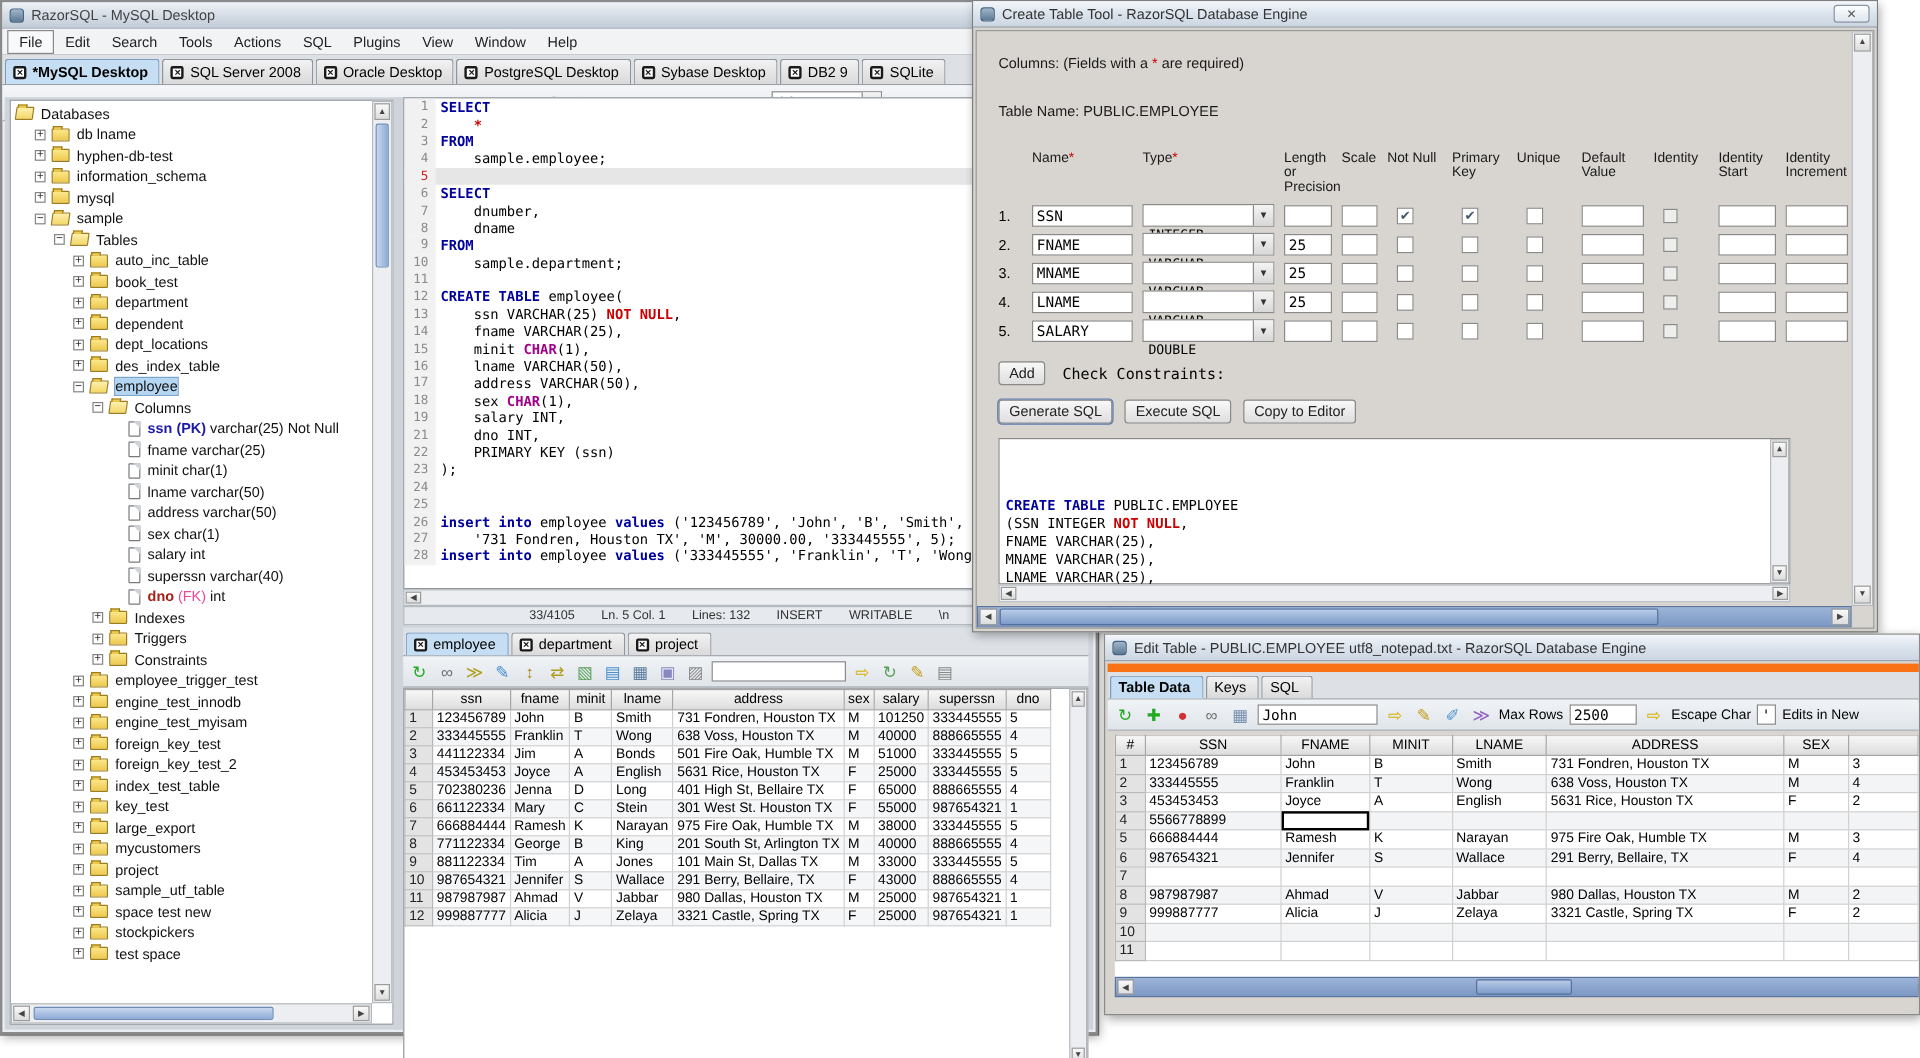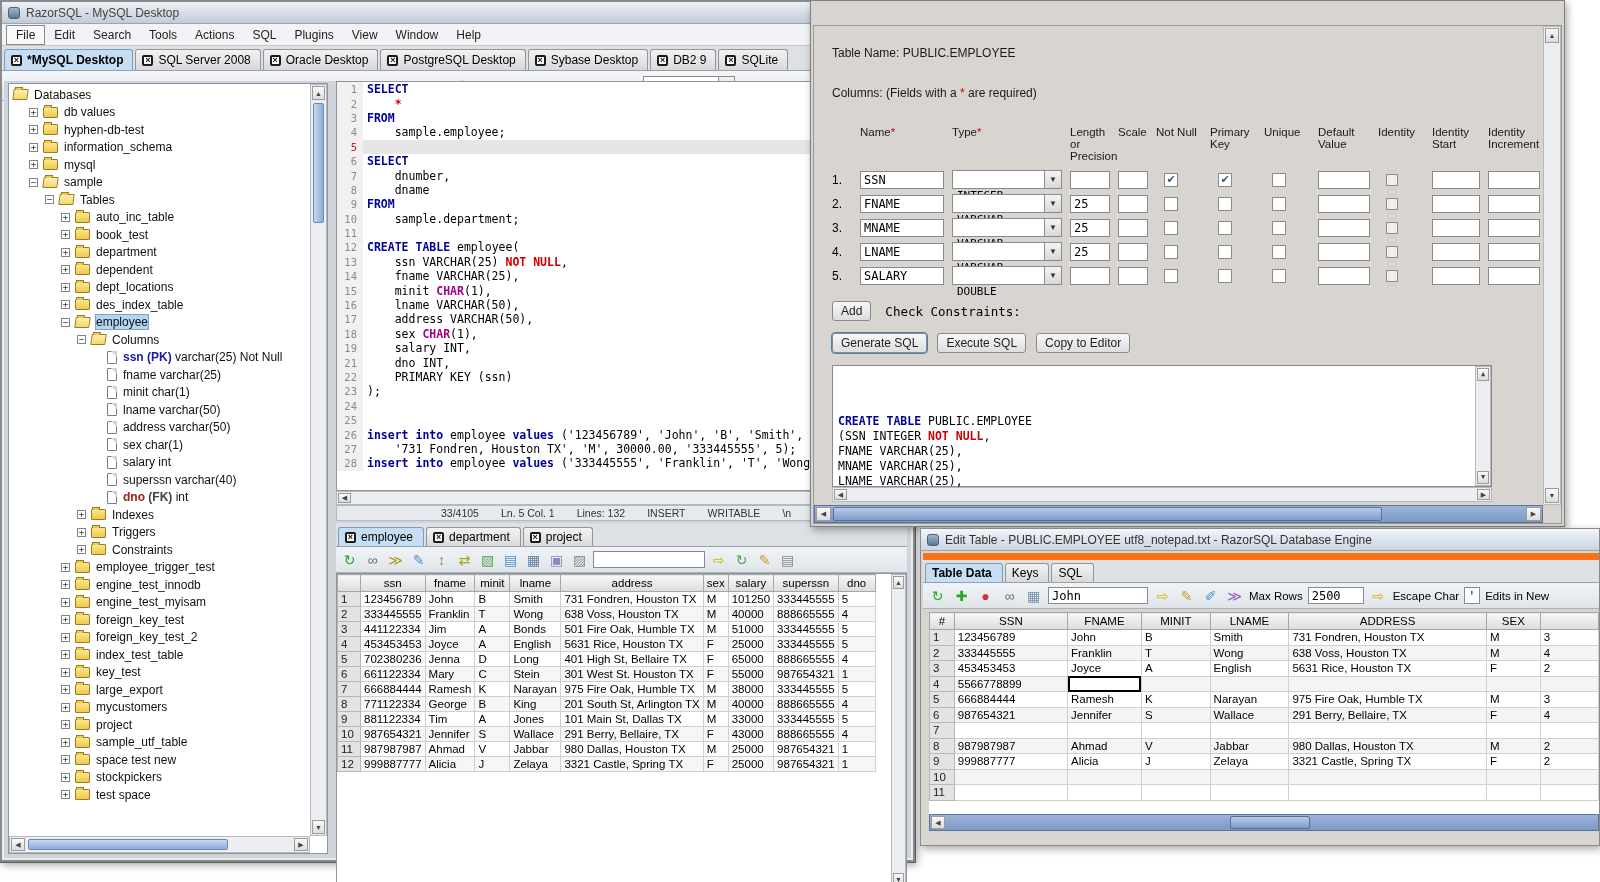--- a/index.html
+++ b/index.html
@@ -69,21 +69,21 @@
           font-size:9px; line-height:7px; margin-right:5px; color:#333; flex:0 0 auto; font-family:"DejaVu Sans Mono",monospace; }
   .tline { display:inline-block; width:14px; flex:0 0 auto; }
   .fold { width:15px; height:11px; background:linear-gradient(#fbe78a,#edc94d); border:1px solid #9c7c1e; border-radius:1px; position:relative; margin-right:6px; flex:0 0 auto; }
   .fold:before { content:""; position:absolute; left:0; top:-3px; width:6px; height:2px; background:#edc94d; border:1px solid #9c7c1e; border-bottom:none; }
   .fold.open { transform:skewX(-8deg); background:linear-gradient(#fdf0b0,#f3d766); }
   .doc { width:10px; height:13px; background:#fff; border:1px solid #7a7a7a; border-radius:1px; margin-right:6px; flex:0 0 auto; position:relative; }
   .doc:before { content:""; position:absolute; right:-1px; top:-1px; border:3px solid; border-color:#cfd4da #cfd4da transparent transparent; }
   .tlabel.sel { background:#b5d6f2; outline:1px solid #7aa6cc; }
   .seg-pk { font-weight:bold; color:#1a1aa6; }
   .seg-fk1 { font-weight:bold; color:#a52019; }
-  .seg-fk2 { font-weight:bold; color:#404040; }
+  .seg-fk2 { font-weight:normal; color:#ec4899; }
 
   
   .right-panel { position:absolute; left:332px; top:0; right:4px; bottom:0; }
   .editor { position:absolute; left:0; top:0; right:0; height:410px; background:#fff; border:1px solid #8f959d; overflow:hidden;
             font-family:"DejaVu Sans Mono", monospace; font-size:11.5px; }
   .eline { height:14.4px; display:flex; align-items:center; white-space:pre; }
   .eline.hl { background:#e6e6e6; }
   .eline .ln { width:26px; text-align:right; padding-right:6px; color:#8a8a8a; background:#f1f1f1; align-self:stretch; display:flex; align-items:center; justify-content:flex-end; font-size:10.5px; flex:0 0 auto; }
   .eline.hl .ln { color:#cc2222; }
   .eline .code { padding-left:4px; }
@@ -238,21 +238,21 @@
 
       <div class="tree-panel">
         <div id="tree">
             <div class="titem" style="padding-left: 4px;">
               <span class="fold open"></span>
               <span class="tlabel">Databases</span>
             </div>
             <div class="titem" style="padding-left: 20px;">
               <span class="texp">+</span>
               <span class="fold"></span>
-              <span class="tlabel">db values</span>
+              <span class="tlabel">db lname</span>
             </div>
             <div class="titem" style="padding-left: 20px;">
               <span class="texp">+</span>
               <span class="fold"></span>
               <span class="tlabel">hyphen-db-test</span>
             </div>
             <div class="titem" style="padding-left: 20px;">
               <span class="texp">+</span>
               <span class="fold"></span>
               <span class="tlabel">information_schema</span>
@@ -713,27 +713,32 @@
             <span class="arr" style="top:1px; left:1px; right:1px; height:13px;">▲</span>
             <span class="arr" style="bottom:1px; left:1px; right:1px; height:13px;">▼</span>
           </div>
 
         </div>
       </div>
     </div>
   </div>
 
   <div class="win" id="create-window">
+    <div class="titlebar">
+      <span class="app-icon"></span>
+      <span>Create Table Tool - RazorSQL Database Engine</span>
+      <span class="win-close">✕</span>
+    </div>
     <div class="body">
       <div class="ct-inner">
+        <div class="ct-line"><span>Columns: (Fields with a </span><span class="req">*</span><span> are required)</span></div>
         <div class="ct-line">
           <span>Table Name:</span>
           <span>PUBLIC.EMPLOYEE</span>
         </div>
-        <div class="ct-line"><span>Columns: (Fields with a </span><span class="req">*</span><span> are required)</span></div>
         <div class="ct-grid hdr" id="ct-headers"><div></div><div>Name<span class="req">*</span></div><div>Type<span class="req">*</span></div><div>Length or
 Precision</div><div>Scale</div><div>Not Null</div><div>Primary
 Key</div><div>Unique</div><div>Default
 Value</div><div>Identity</div><div>Identity
 Start</div><div>Identity
 Increment</div></div>
         <div id="ct-rows">
             <div class="ct-grid ct-row">
               <span class="ct-num">1.</span>
               <input class="tin" value="SSN" style="">

